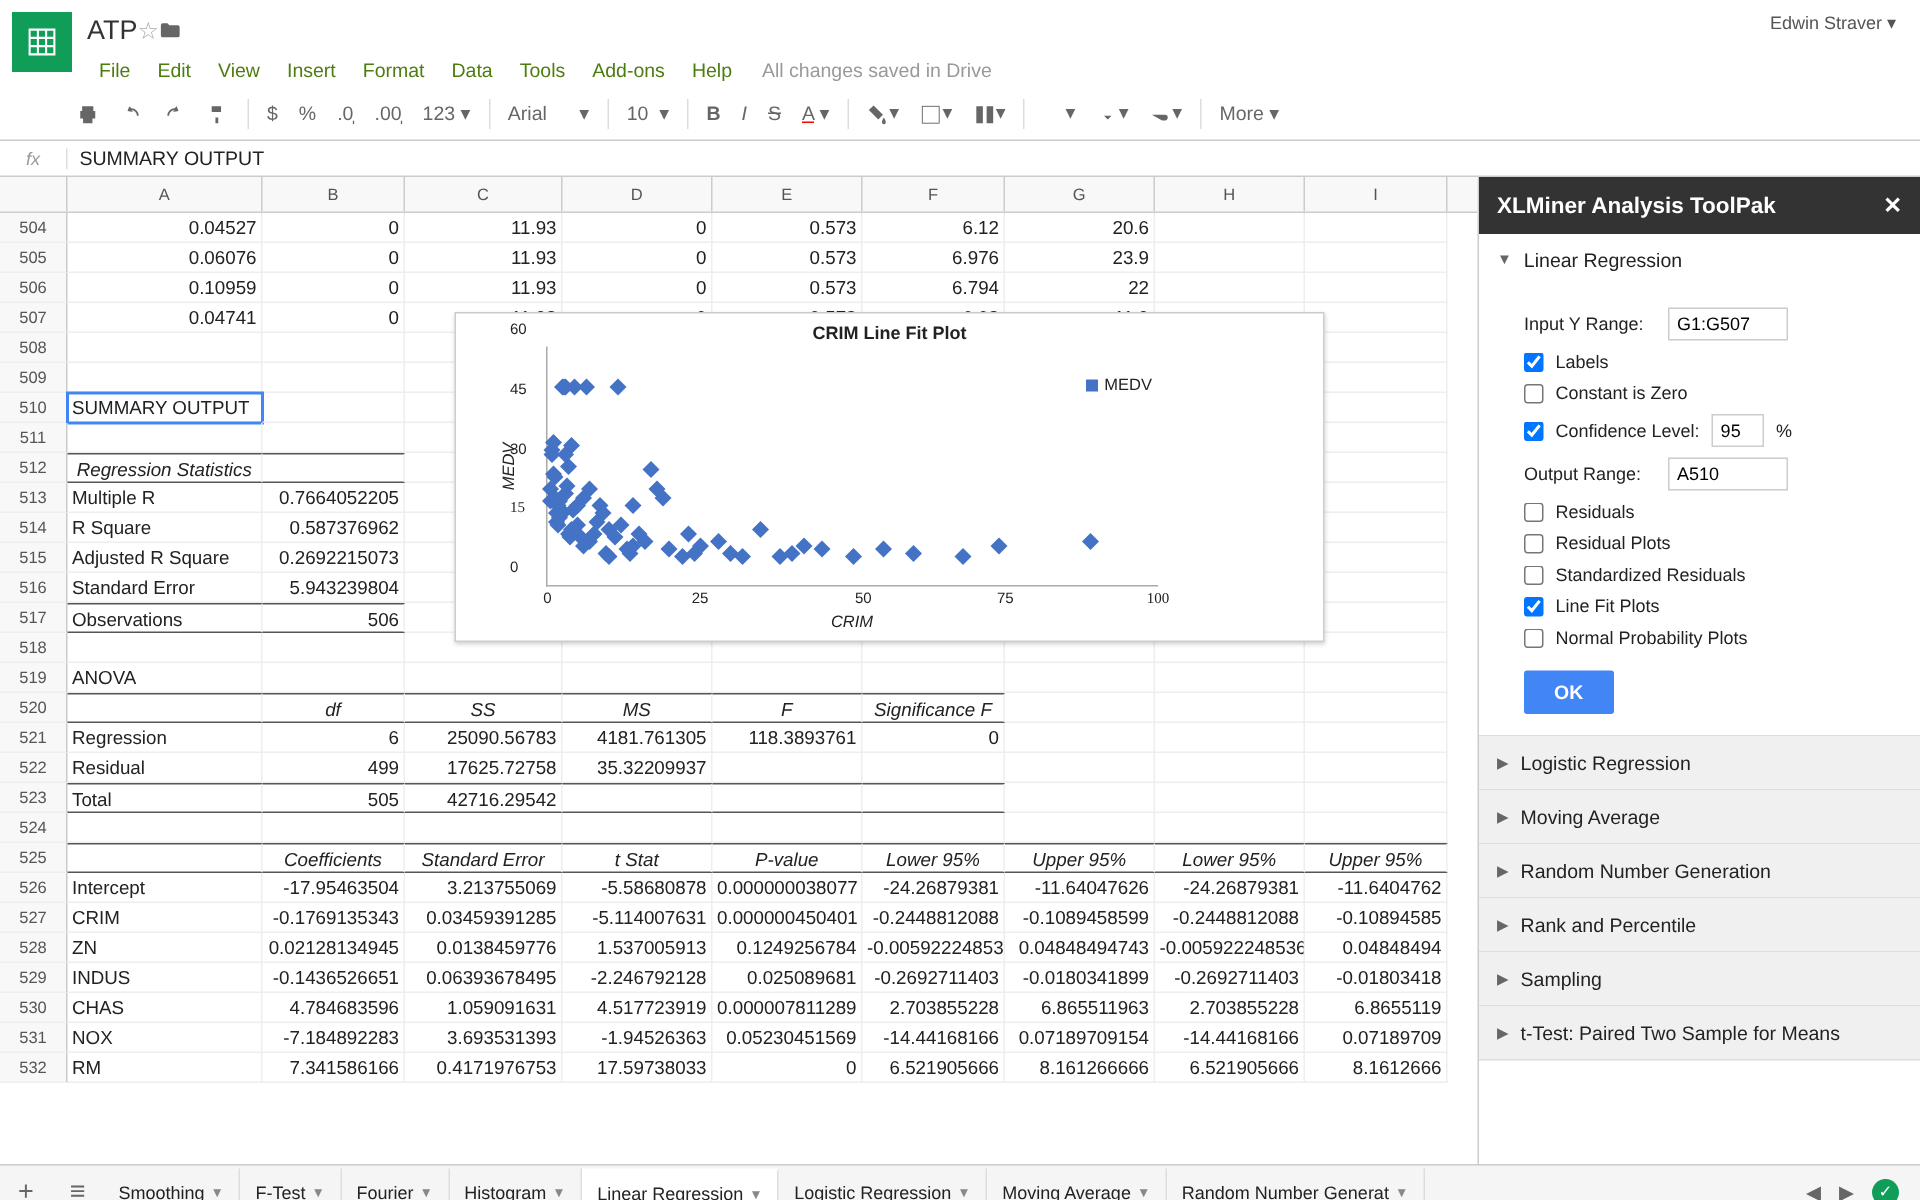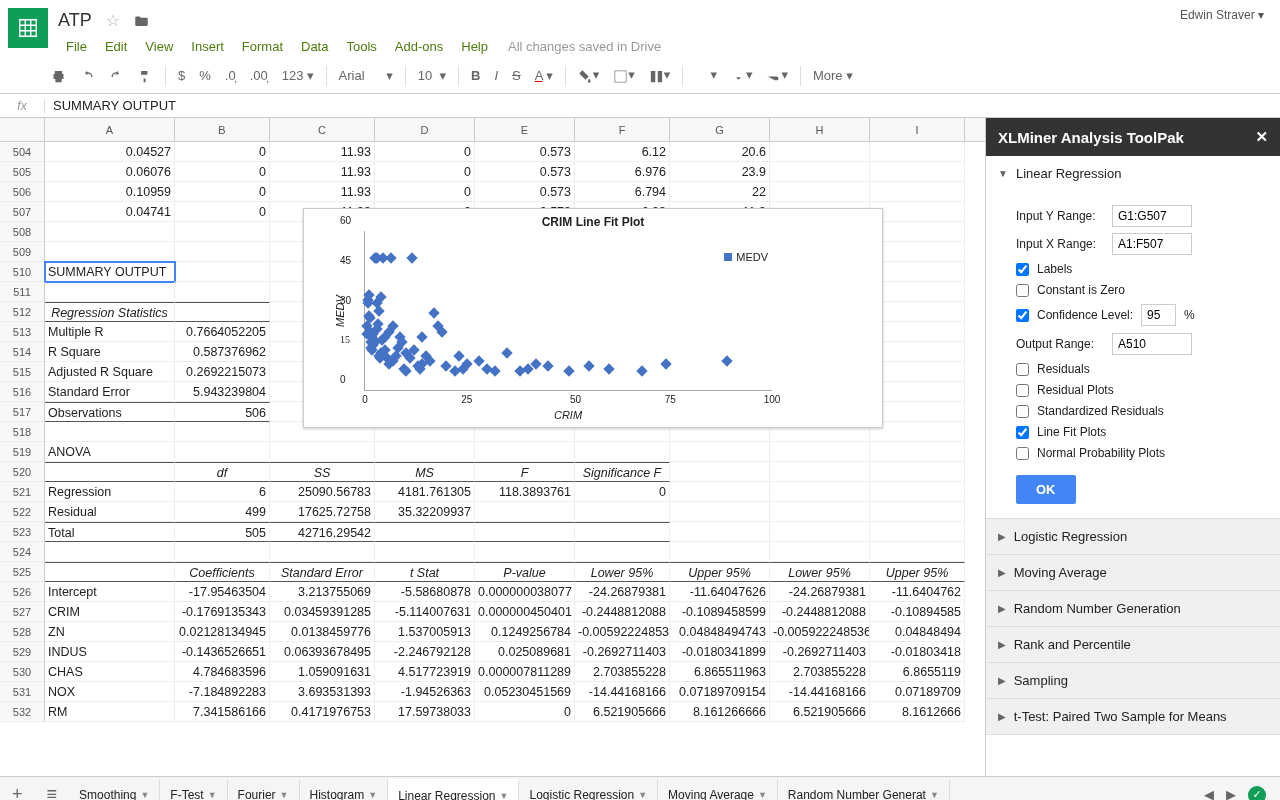--- a/index.html
+++ b/index.html
@@ -1,21 +1,21 @@
 <!DOCTYPE html>
 <html><head>
 <meta charset="utf-8">
 <style>
 * { box-sizing: border-box; margin: 0; padding: 0; }
 body { font-family: Arial, sans-serif; font-size: 13px; color: #222; overflow: hidden; width: 1280px; height: 800px; position: relative; background: #fff; }
 
 .header { display: flex; align-items: flex-start; padding: 8px 8px 0 8px; }
 .logo { width: 40px; height: 40px; background: #0f9d58; display: flex; align-items: center; justify-content: center; margin-right: 10px; }
 .titlebar { flex: 1; }
-.doc-title-row { display: flex; align-items: center; gap: 14px; padding-top: 2px; }
+.doc-title-row { display: flex; align-items: center; gap: 0; padding-top: 2px; }
 .doc-title { font-size: 18px; color: #333; }
 .star-icon, .folder-icon { color: #aaa; font-size: 16px; }
 .menus { display: flex; gap: 2px; margin-top: 4px; }
 .menu-item { padding: 4px 8px; cursor: pointer; font-size: 13px; color: #4d7c0f; }
 .save-status { color: #999; font-size: 13px; padding: 4px 10px; }
 .header-right { display: flex; align-items: center; gap: 8px; padding-right: 8px; }
 .user-label { font-size: 12px; color: #555; }
 .btn { border: 1px solid #ccc; border-radius: 2px; padding: 6px 12px; font-size: 13px; background: #f5f5f5; cursor: pointer; }
 .btn-share { background: #4285f4; color: white; border: none; display: flex; align-items: center; gap: 4px; font-weight: bold; }
 
@@ -551,21 +551,21 @@
         <div class="plot-area" id="plot">
             <div class="y-tick" style="bottom: 0%;">0</div>
             <div class="y-tick" style="bottom: 25%; font-family: Liberation Serif, serif;">15</div>
             <div class="y-tick" style="bottom: 50%;">30</div>
             <div class="y-tick" style="bottom: 75%;">45</div>
             <div class="y-tick" style="bottom: 100%;">60</div>
             <div class="x-tick" style="left: 0%;">0</div>
             <div class="x-tick" style="left: 25%;">25</div>
             <div class="x-tick" style="left: 50%; padding-left: 14px;">50</div>
             <div class="x-tick" style="left: 75%;">75</div>
-            <div class="x-tick" style="left: 100%;">100</div>
+            <div class="x-tick" style="left: 100%; font-family: Liberation Serif, serif;">100</div>
             <div class="pt" style="left: 0.5%; bottom: 40%;"></div>
             <div class="pt" style="left: 0.6%; bottom: 35%;"></div>
             <div class="pt" style="left: 0.7%; bottom: 56.6667%;"></div>
             <div class="pt" style="left: 0.8%; bottom: 55%;"></div>
             <div class="pt" style="left: 1%; bottom: 60%;"></div>
             <div class="pt" style="left: 1%; bottom: 46.6667%;"></div>
             <div class="pt" style="left: 1.2%; bottom: 36.6667%;"></div>
             <div class="pt" style="left: 1.3%; bottom: 45%;"></div>
             <div class="pt" style="left: 1.5%; bottom: 26.6667%;"></div>
             <div class="pt" style="left: 1.5%; bottom: 30%;"></div>
@@ -651,24 +651,20 @@
     <div class="sb-section">
       <div class="sb-section-hdr">
           <span class="tri">▼</span>
           <span>Linear Regression</span>
         </div>
       <div class="sb-body">
         <div class="sb-row">
             <span class="sb-label">Input Y Range:</span>
             <input class="sb-input" value="G1:G507" style="">
           </div>
-        <div class="sb-row">
-            <span class="sb-label">Input X Range:</span>
-            <input class="sb-input" value="A1:F507" style="">
-          </div>
         <div class="sb-cb-row">
             <input type="checkbox" checked="" style="">
             <span>Labels</span>
           </div>
         <div class="sb-cb-row">
             <input type="checkbox" style="">
             <span>Constant is Zero</span>
           </div>
         <div class="sb-cb-row">
             <input type="checkbox" checked="" style="">

